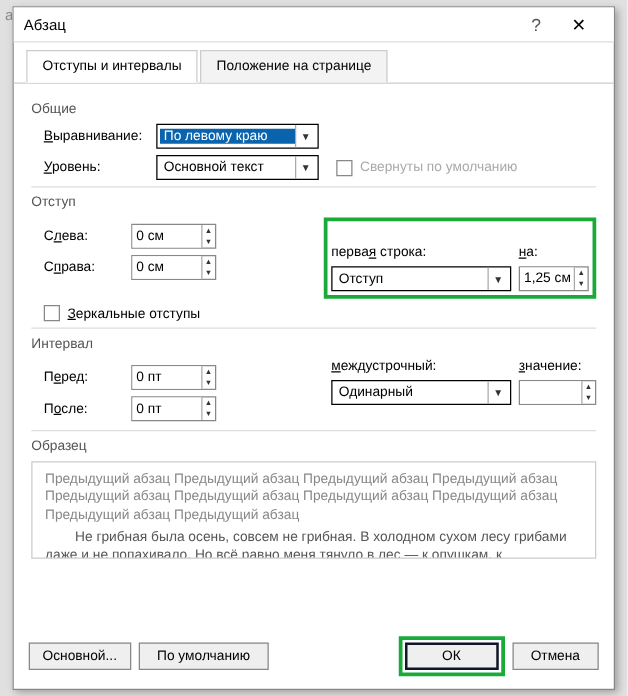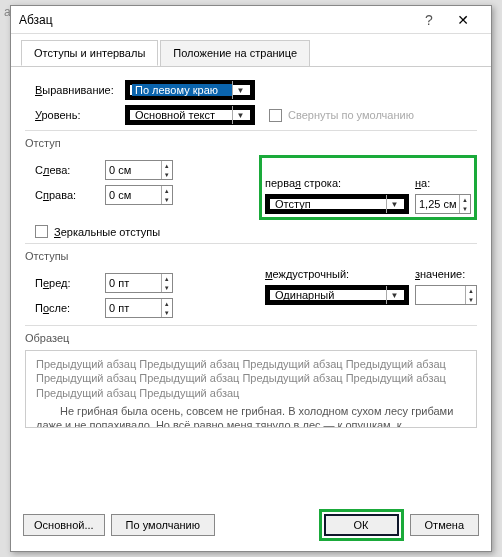--- a/index.html
+++ b/index.html
@@ -12,21 +12,21 @@
   .titlebar .close { width: 40px; text-align: center; font-size: 14px; }
   .tabs { display: flex; padding: 6px 10px 0 10px; border-bottom: 1px solid #ccc; }
   .tab { padding: 6px 12px; border: 1px solid #ccc; border-bottom: none; background: #fff; margin-right: 2px; position: relative; top: 0; }
   .tab.active { background: #fff; border-bottom: 1px solid #fff; }
   .tab:not(.active) { background: #f3f3f3; }
   .content { padding: 8px 14px 6px 14px; flex: 1; overflow: hidden; }
   .section-title { color: #555; margin: 6px 0 6px 0; }
   .row { display: flex; align-items: center; margin: 5px 0; }
   .lbl { width: 90px; }
   .u { text-decoration: underline; text-decoration-skip-ink: none; }
-  select, .combo { height: 20px; border: 5px solid #000000; background: #fff; padding: 0 2px; }
+  select, .combo { height: 20px; border: 1px solid #000000; background: #fff; padding: 0 2px; }
   .combo { display: flex; align-items: center; position: relative; }
   .combo .val { flex: 1; padding: 0 3px; white-space: nowrap; overflow: hidden; }
   .combo .arrow { width: 16px; height: 18px; border-left: 1px solid #aaa; display: flex; align-items: center; justify-content: center; font-size: 8px; color: #333; }
   .combo.hl .val { background: #0a64ad; color: #fff; }
   .spinner { display: flex; height: 20px; border: 1px solid #888; }
   .spinner input { border: none; width: 100%; padding: 0 3px; outline: none; }
   .spin-btns { width: 14px; display: flex; flex-direction: column; border-left: 1px solid #aaa; }
   .spin-btns div { flex: 1; font-size: 6px; display: flex; align-items: center; justify-content: center; color: #333; }
   .chk { width: 13px; height: 13px; border: 1px solid #888; margin-right: 6px; flex-shrink: 0; }
   .disabled { color: #aaa; }
@@ -55,20 +55,21 @@
     <span class="close">✕</span>
   </div>
 
   <div class="tabs">
     <div class="tab active"><span>Отступы и интервалы</span></div>
     <div class="tab"><span>Положение на странице</span></div>
   </div>
 
   <div class="content">
 
+    <div class="section-title">Общие</div>
     <div style="padding-left:10px;">
       <div class="row">
         <span class="lbl"><span class="u">В</span>ыравнивание:</span>
         <div class="combo hl" style="width:130px;">
           <span class="val">По левому краю</span>
           <span class="arrow">▼</span>
         </div>
       </div>
       <div class="row">
         <span class="lbl"><span class="u">У</span>ровень:</span>
@@ -128,21 +129,21 @@
           </div>
         </div>
       </div>
       <div class="row">
         <span class="chk"></span>
         <span><span class="u">З</span>еркальные отступы</span>
       </div>
     </div>
 
     <hr class="hr">
-    <div class="section-title">Отступы</div>
+    <div class="section-title">Интервал</div>
     <div style="padding-left:10px;">
       <div class="grid2">
         <div>
           <div class="row">
             <span class="lbl" style="width:70px;">П<span class="u">е</span>ред:</span>
             <div class="spinner" style="width:68px;">
               <input value="0 пт" style="">
               <div class="spin-btns">
                   <div>▲</div>
                   <div>▼</div>

